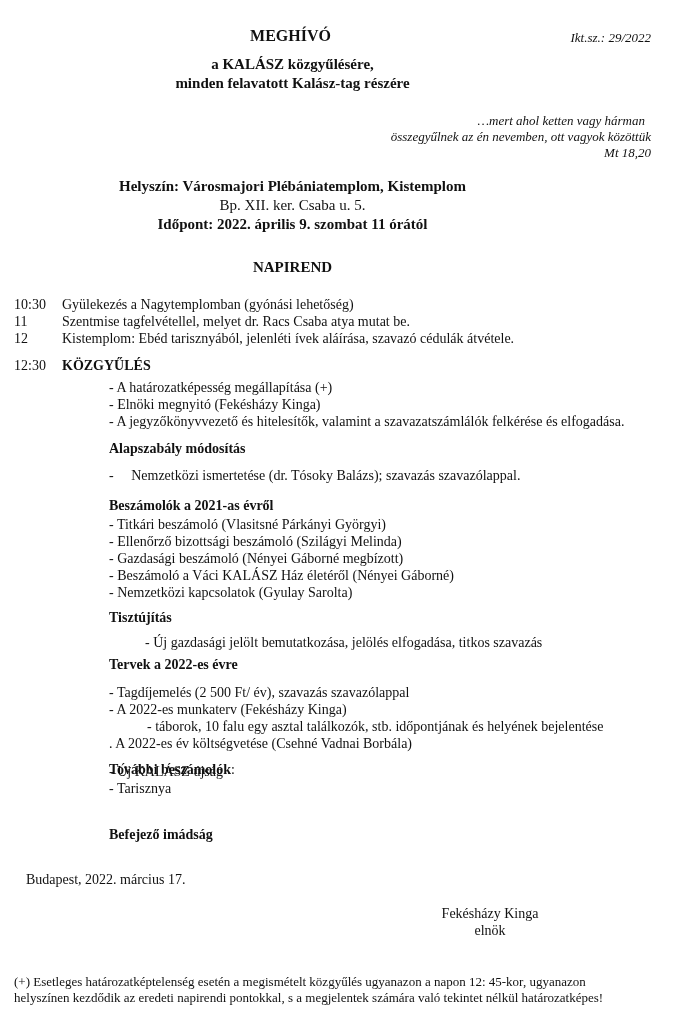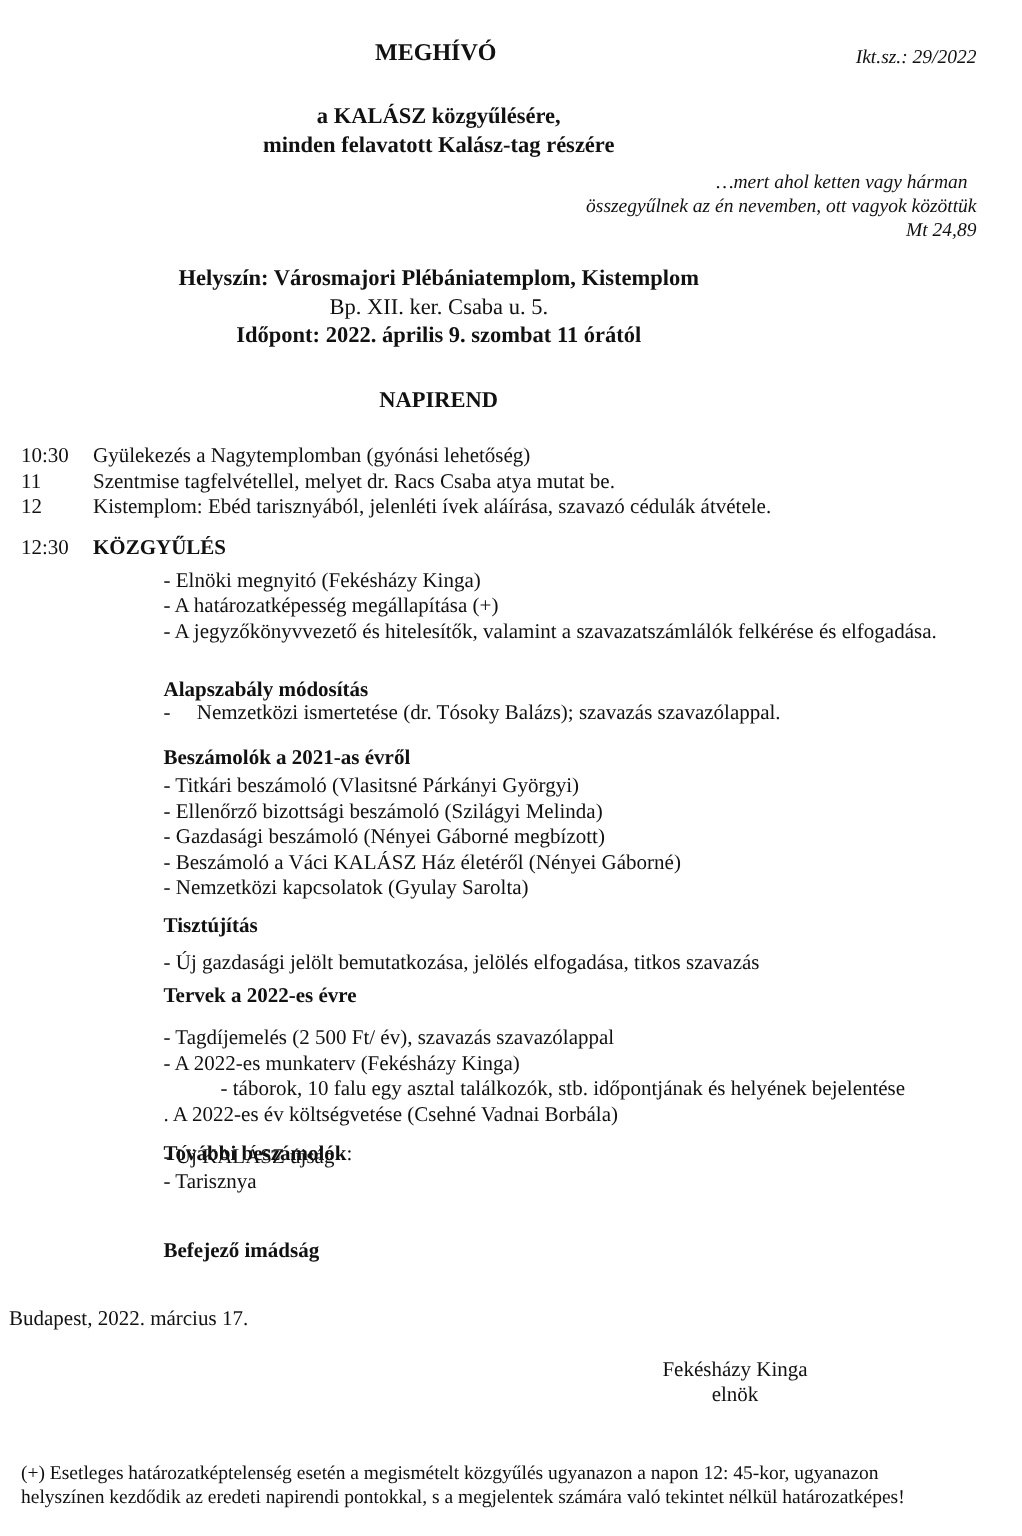--- a/index.html
+++ b/index.html
@@ -21,29 +21,29 @@
     .sched { left: 14px; }
     .sched .t { display: inline-block; width: 48px; }
     .indent { left: 109px; }
     .line { display: block; height: 17px; }
   </style>
 </head>
 <body>
 
 <div class="abs title"><span>MEGHÍVÓ</span></div>
 <div class="abs iktsz">Ikt.sz.: 29/2022</div>
-<div class="abs subtitle" style="top:55px;margin-top:14px;">
+<div class="abs subtitle" style="top:55px;">
   <div>a KALÁSZ közgyűlésére,</div>
   <div>minden felavatott Kalász-tag részére</div>
 </div>
 
 <div class="abs quote" style="top:113px;">
   <div style="padding-right:6px;">…mert ahol ketten vagy hárman</div>
   <div>összegyűlnek az én nevemben, ott vagyok közöttük</div>
-  <div>Mt 24,89</div>
+  <div>Mt 18,20</div>
 </div>
 
 <div class="abs center" style="top:177px;">
   <div class="b">Helyszín: Városmajori Plébániatemplom, Kistemplom</div>
   <div>Bp. XII. ker. Csaba u. 5.</div>
   <div class="b">Időpont: 2022. április 9. szombat 11 órától</div>
 </div>
 
 <div class="abs center b" style="top:258px;">
     <div>NAPIREND</div>
@@ -52,57 +52,57 @@
 <div class="abs sched" style="top:296px;">
   <div class="line"><span class="t">10:30</span><span>Gyülekezés a Nagytemplomban (gyónási lehetőség)</span></div>
   <div class="line"><span class="t">11</span><span>Szentmise tagfelvétellel, melyet dr. Racs Csaba atya mutat be.</span></div>
   <div class="line"><span class="t">12</span><span>Kistemplom: Ebéd tarisznyából, jelenléti ívek aláírása, szavazó cédulák átvétele.</span></div>
 </div>
 <div class="abs sched" style="top:357px;">
   <span class="t">12:30</span><span class="b">KÖZGYŰLÉS</span>
 </div>
 
 <div class="abs indent" style="top:379px;">
+  <div class="line">- A határozatképesség megállapítása (+)</div>
   <div class="line">- Elnöki megnyitó (Fekésházy Kinga)</div>
-  <div class="line">- A határozatképesség megállapítása (+)</div>
   <div class="line">- A jegyzőkönyvvezető és hitelesítők, valamint a szavazatszámlálók felkérése és elfogadása.</div>
 </div>
 
-<div class="abs indent b" style="top:452px;">Alapszabály módosítás</div>
+<div class="abs indent b" style="top:440px;">Alapszabály módosítás</div>
 <div class="abs indent" style="top:467px; white-space:pre;">-     Nemzetközi ismertetése (dr. Tósoky Balázs); szavazás szavazólappal.</div>
 
 <div class="abs indent b" style="top:497px;">Beszámolók a 2021-as évről</div>
 <div class="abs indent" style="top:516px;">
   <div class="line">- Titkári beszámoló (Vlasitsné Párkányi Györgyi)</div>
   <div class="line">- Ellenőrző bizottsági beszámoló (Szilágyi Melinda)</div>
   <div class="line">- Gazdasági beszámoló (Nényei Gáborné megbízott)</div>
   <div class="line">- Beszámoló a Váci KALÁSZ Ház életéről (Nényei Gáborné)</div>
   <div class="line">- Nemzetközi kapcsolatok (Gyulay Sarolta)</div>
 </div>
 
 <div class="abs indent b" style="top:609px;">Tisztújítás</div>
-<div class="abs indent" style="top:634px;">- Új gazdasági jelölt bemutatkozása, jelölés elfogadása, titkos szavazás</div>
+<div class="abs indent" style="top:634px;margin-left:36px;">- Új gazdasági jelölt bemutatkozása, jelölés elfogadása, titkos szavazás</div>
 
 <div class="abs indent b" style="top:656px;">Tervek a 2022-es évre</div>
 <div class="abs indent" style="top:684px;">
   <div class="line">- Tagdíjemelés (2 500 Ft/ év), szavazás szavazólappal</div>
   <div class="line">- A 2022-es munkaterv (Fekésházy Kinga)</div>
   <div class="line" style="padding-left:38px;">- táborok, 10 falu egy asztal találkozók, stb. időpontjának és helyének bejelentése</div>
   <div class="line">. A 2022-es év költségvetése (Csehné Vadnai Borbála)</div>
 </div>
 
 <div class="abs indent" style="top:761px;"><span class="b">További beszámolók</span><span>:</span></div>
 <div class="abs indent" style="top:763px;">
   <div class="line">- Új KALÁSZ újság</div>
   <div class="line">- Tarisznya</div>
 </div>
 
 <div class="abs indent b" style="top:826px;">Befejező imádság</div>
 
-<div class="abs" style="left:6px; top:871px;">Budapest, 2022. március 17.</div>
+<div class="abs" style="left:26px; top:871px;">Budapest, 2022. március 17.</div>
 <div class="abs" style="left:420px; top:905px; width:140px; text-align:center;">
   <div>Fekésházy Kinga</div>
   <div>elnök</div>
 </div>
 <div class="abs" style="left:14px; top:974px; font-size:13px; line-height:16px;">
   <div>(+) Esetleges határozatképtelenség esetén a megismételt közgyűlés ugyanazon a napon 12: 45-kor, ugyanazon</div>
   <div>helyszínen kezdődik az eredeti napirendi pontokkal, s a megjelentek számára való tekintet nélkül határozatképes!</div>
 </div>
 
 </body></html>

